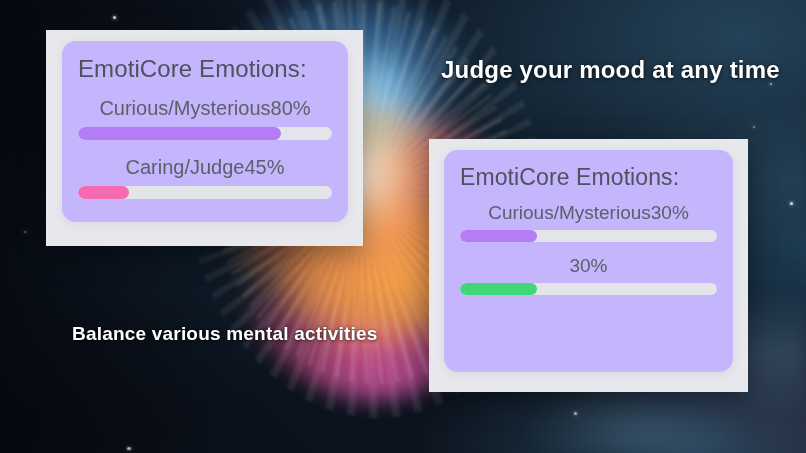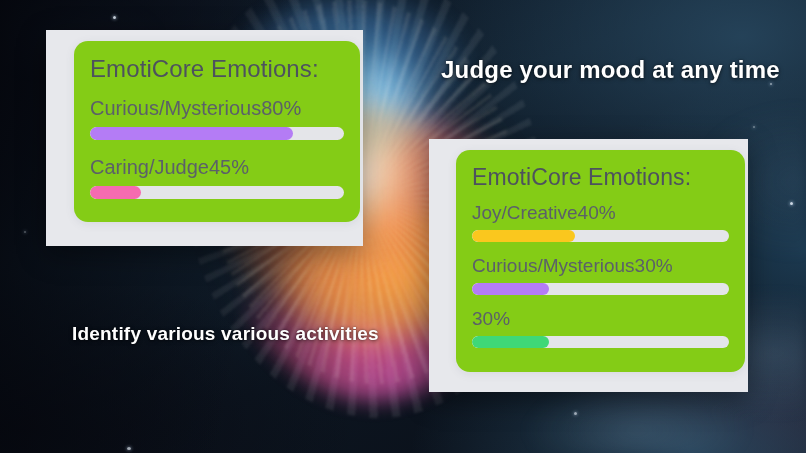--- a/index.html
+++ b/index.html
@@ -145,35 +145,34 @@
   }
 
   
   .card-frame {
     position: absolute;
     background: #e7e8ec;
     box-shadow: 0 8px 26px rgba(0,0,0,0.38);
   }
   .card {
     position: absolute;
-    background: #84cc16;
+    background: #c4b5fd;
     border-radius: 14px;
     box-sizing: border-box;
     box-shadow: 0 2px 10px rgba(80,90,110,0.10);
-    margin-left: 12px;
   }
   .card-title {
     color: #4d525e;
     font-weight: normal;
     letter-spacing: 0.1px;
   }
   .row { width: 100%; }
   .row-head {
     display: flex;
-    justify-content: flex-start;
+    justify-content: center;
     align-items: baseline;
     color: #5b6069;
     font-weight: normal;
   }
   .row-label { white-space: nowrap; }
   .row-value { white-space: nowrap; }
   .bar-track {
     width: 100%;
     background: #e4e5e9;
     border-radius: 99px;
@@ -220,21 +219,21 @@
   <div class="star" style="left:146px; top:33px;  width:2px; height:2px; opacity:.6;"></div>
   <div class="star" style="left:770px; top:83px;  width:2px; height:2px; opacity:.7;"></div>
   <div class="star" style="left:753px; top:126px; width:2px; height:2px; opacity:.5;"></div>
   <div class="star" style="left:790px; top:202px; width:3px; height:3px;"></div>
   <div class="star" style="left:574px; top:412px; width:3px; height:3px; opacity:.8;"></div>
   <div class="star" style="left:127px; top:447px; width:4px; height:3px; opacity:.8;"></div>
   <div class="star" style="left:24px;  top:231px; width:2px; height:2px; opacity:.4;"></div>
 
   <div class="caption" id="caption-top">Judge your mood at any time</div>
 
-  <div class="caption" id="caption-bottom">Identify various various activities</div>
+  <div class="caption" id="caption-bottom">Balance various mental activities</div>
 
   <div class="card-frame" id="card-frame-1"></div>
   <div class="card" id="card-1">
     <div class="card-title">EmotiCore Emotions:</div>
 
     <div class="row">
       <div class="row-head">
         <span class="row-label">Curious/Mysterious</span>
         <span class="row-value">80%</span>
       </div>
@@ -251,29 +250,20 @@
       <div class="bar-track">
         <div class="bar-fill" style="width:20%; background:#f56bb0;"></div>
       </div>
     </div>
   </div>
 
   <div class="card-frame" id="card-frame-2"></div>
   <div class="card" id="card-2">
     <div class="card-title">EmotiCore Emotions:</div>
 
-    <div class="row">
-      <div class="row-head">
-        <span class="row-label">Joy/Creative</span>
-        <span class="row-value">40%</span>
-      </div>
-      <div class="bar-track">
-        <div class="bar-fill" style="width:40%; background:#fac71e;"></div>
-      </div>
-    </div>
 
     <div class="row">
       <div class="row-head">
         <span class="row-label">Curious/Mysterious</span>
         <span class="row-value">30%</span>
       </div>
       <div class="bar-track">
         <div class="bar-fill" style="width:30%; background:#b47cf5;"></div>
       </div>
     </div>

